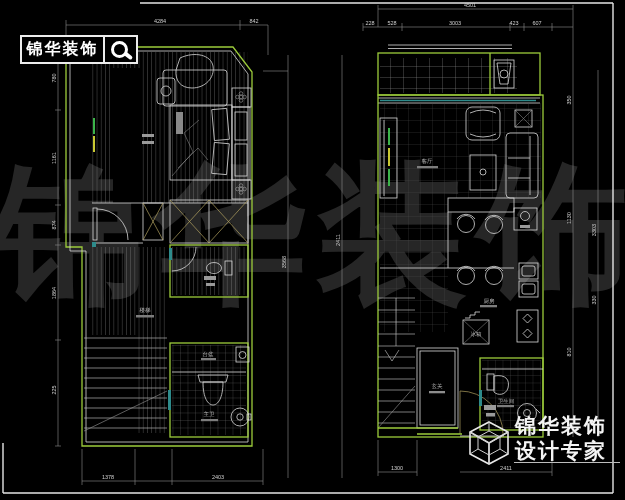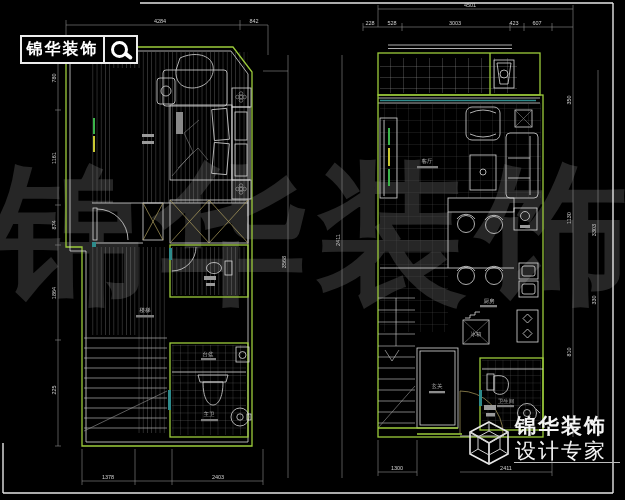--- a/index.html
+++ b/index.html
@@ -20,21 +20,21 @@
   .mag{position:absolute;left:6px;top:4px;width:11px;height:11px;border:3px solid #fff;
        border-radius:50%;}
   .mag::after{content:"";position:absolute;width:9px;height:3.5px;background:#fff;
        transform:rotate(38deg);right:-8px;bottom:-2px;border-radius:2px;}
   
   #badge{left:462px;top:412px;width:160px;height:82px;z-index:4;}
   #badge .cube{position:absolute;left:4px;top:6px;}
   #badge .b1{position:absolute;left:53px;top:0px;color:#f4f4f4;font-size:21px;
              font-weight:bold;letter-spacing:2px;white-space:nowrap;}
   #badge .b2{position:absolute;left:53px;top:25px;color:#f4f4f4;font-size:21px;
-             font-weight:normal;letter-spacing:2px;white-space:nowrap;text-align:right;}
+             font-weight:bold;letter-spacing:2px;white-space:nowrap;text-align:right;}
   #badge .sep{position:absolute;left:52px;top:50px;width:106px;height:1px;background:#bdbdbd;}
   #badge .url{position:absolute;left:2px;top:54px;color:#a3a3a3;font-size:16px;
              font-weight:bold;letter-spacing:.5px;white-space:nowrap;margin-top:43px;}
 </style>
 </head>
 <body>
 
 <div id="canvas">
 
   <div id="watermark" class="abs">锦华装饰</div>

